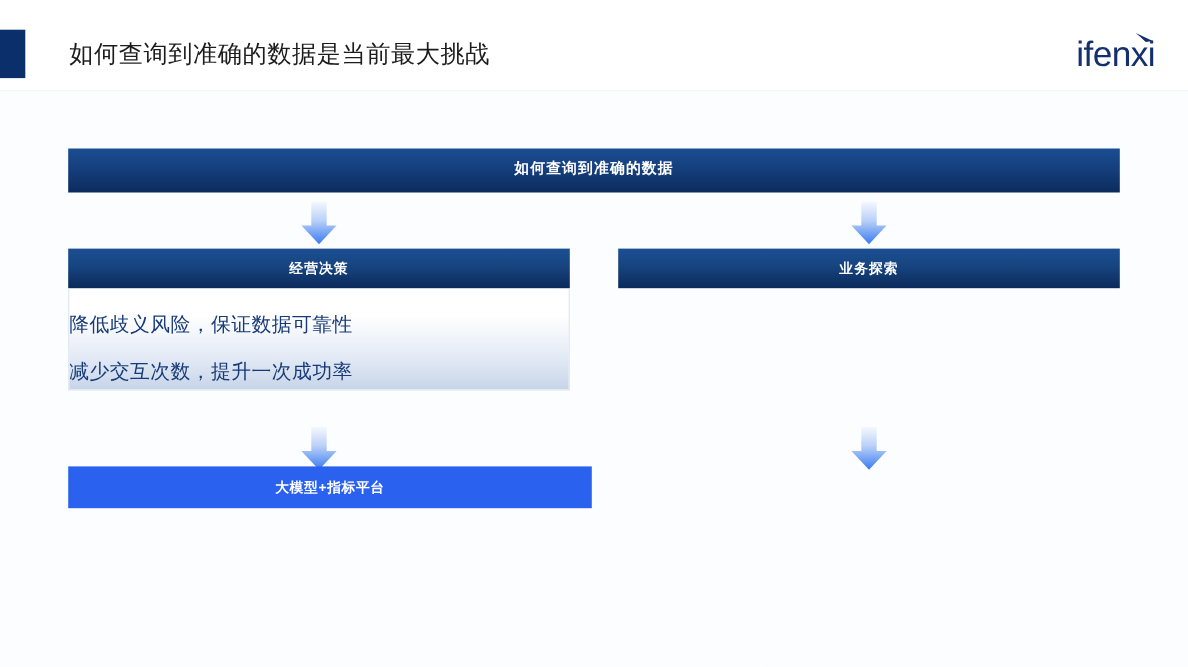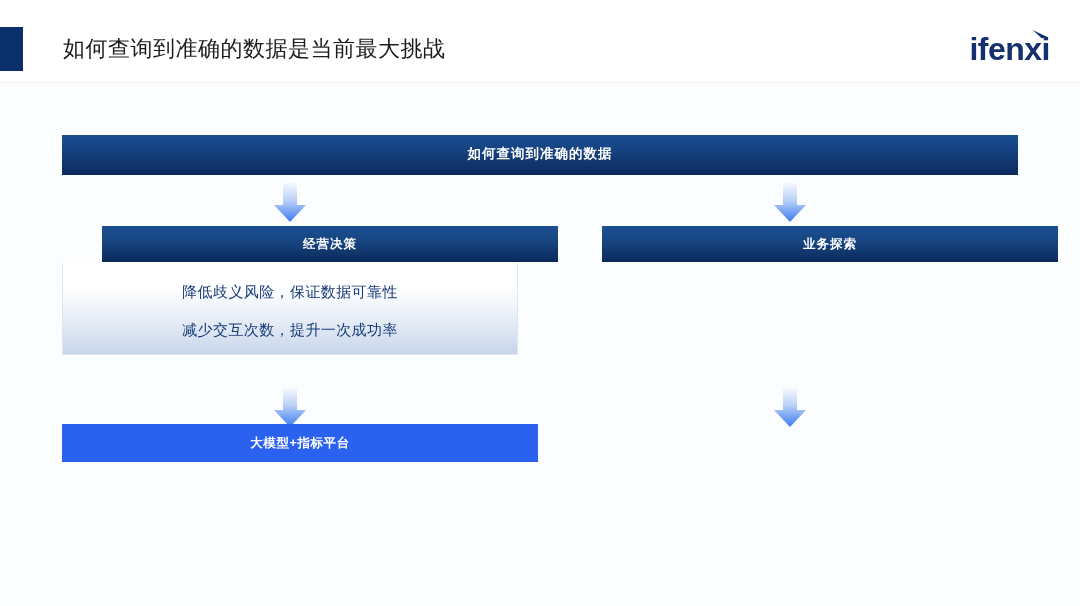--- a/index.html
+++ b/index.html
@@ -56,21 +56,21 @@
     top: 27px;
     width: 110px;
     height: 44px;
   }
   .logo-text {
     position: absolute;
     right: 0;
     top: 0;
     font-size: 32px;
     line-height: 44px;
-    font-weight: bold;
+    font-weight: normal;
     color: #15306e;
     letter-spacing: -0.5px;
   }
   .logo-arrow {
     position: absolute;
     right: 1px;
     top: 2px;
     width: 18px;
     height: 16px;
   }
@@ -113,21 +113,20 @@
   .branch.left  { left: 0px; }
   .branch.right { left: 500px; }
 
   .branch-header {
     position: absolute;
     left: 0;
     top: 0;
     width: 456px;
     height: 36px;
     background: linear-gradient(to bottom, #1b4f93 0%, #17447f 45%, #0b2a5b 100%);
-    margin-left: 40px;
   }
   .branch-header-label {
     display: block;
     text-align: center;
     font-size: 12.5px;
     line-height: 36px;
     font-weight: bold;
     color: #ffffff;
     letter-spacing: 1px;
   }
@@ -138,22 +137,22 @@
     top: 37px;
     width: 456px;
     height: 92px;
     background: linear-gradient(to bottom, #ffffff 0%, #ffffff 26%, #e3eaf5 68%, #c7d5e9 100%);
     border: 1px solid #dde5f0;
     border-top: none;
     box-sizing: border-box;
   }
   .branch-line {
     display: block;
-    text-align: center;
-    font-size: 15px;
+    text-align: left;
+    font-size: 18px;
     color: #173a78;
     letter-spacing: 0.4px;
   }
   .branch-line.l1 { margin-top: 20px; }
   .branch-line.l2 { margin-top: 19px; }
 
   .branch-footer {
     position: absolute;
     left: 0;
     top: 198px;

